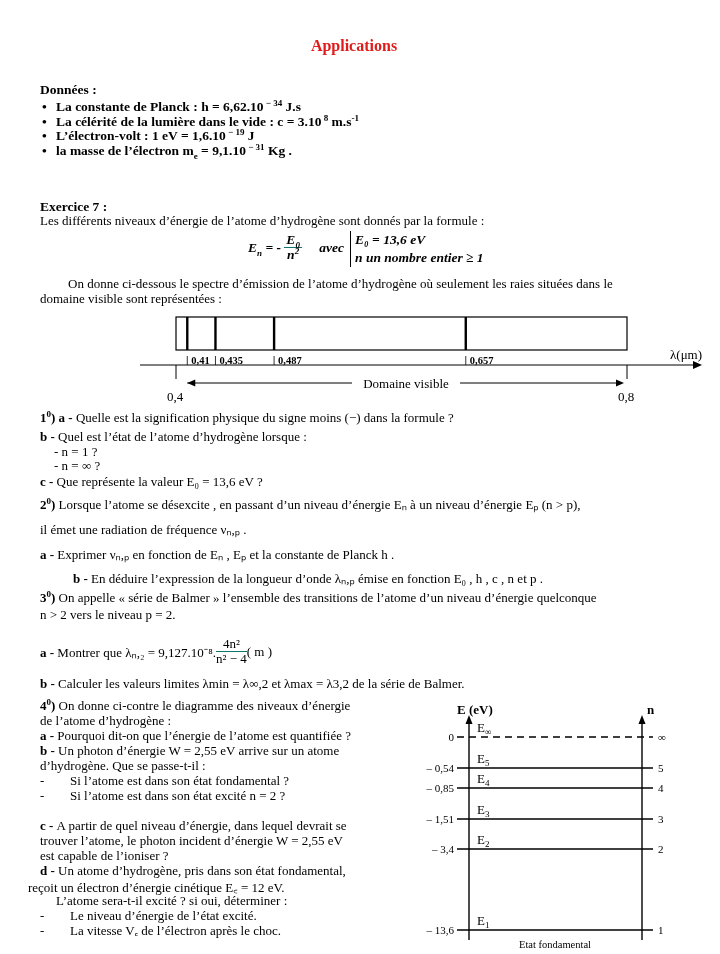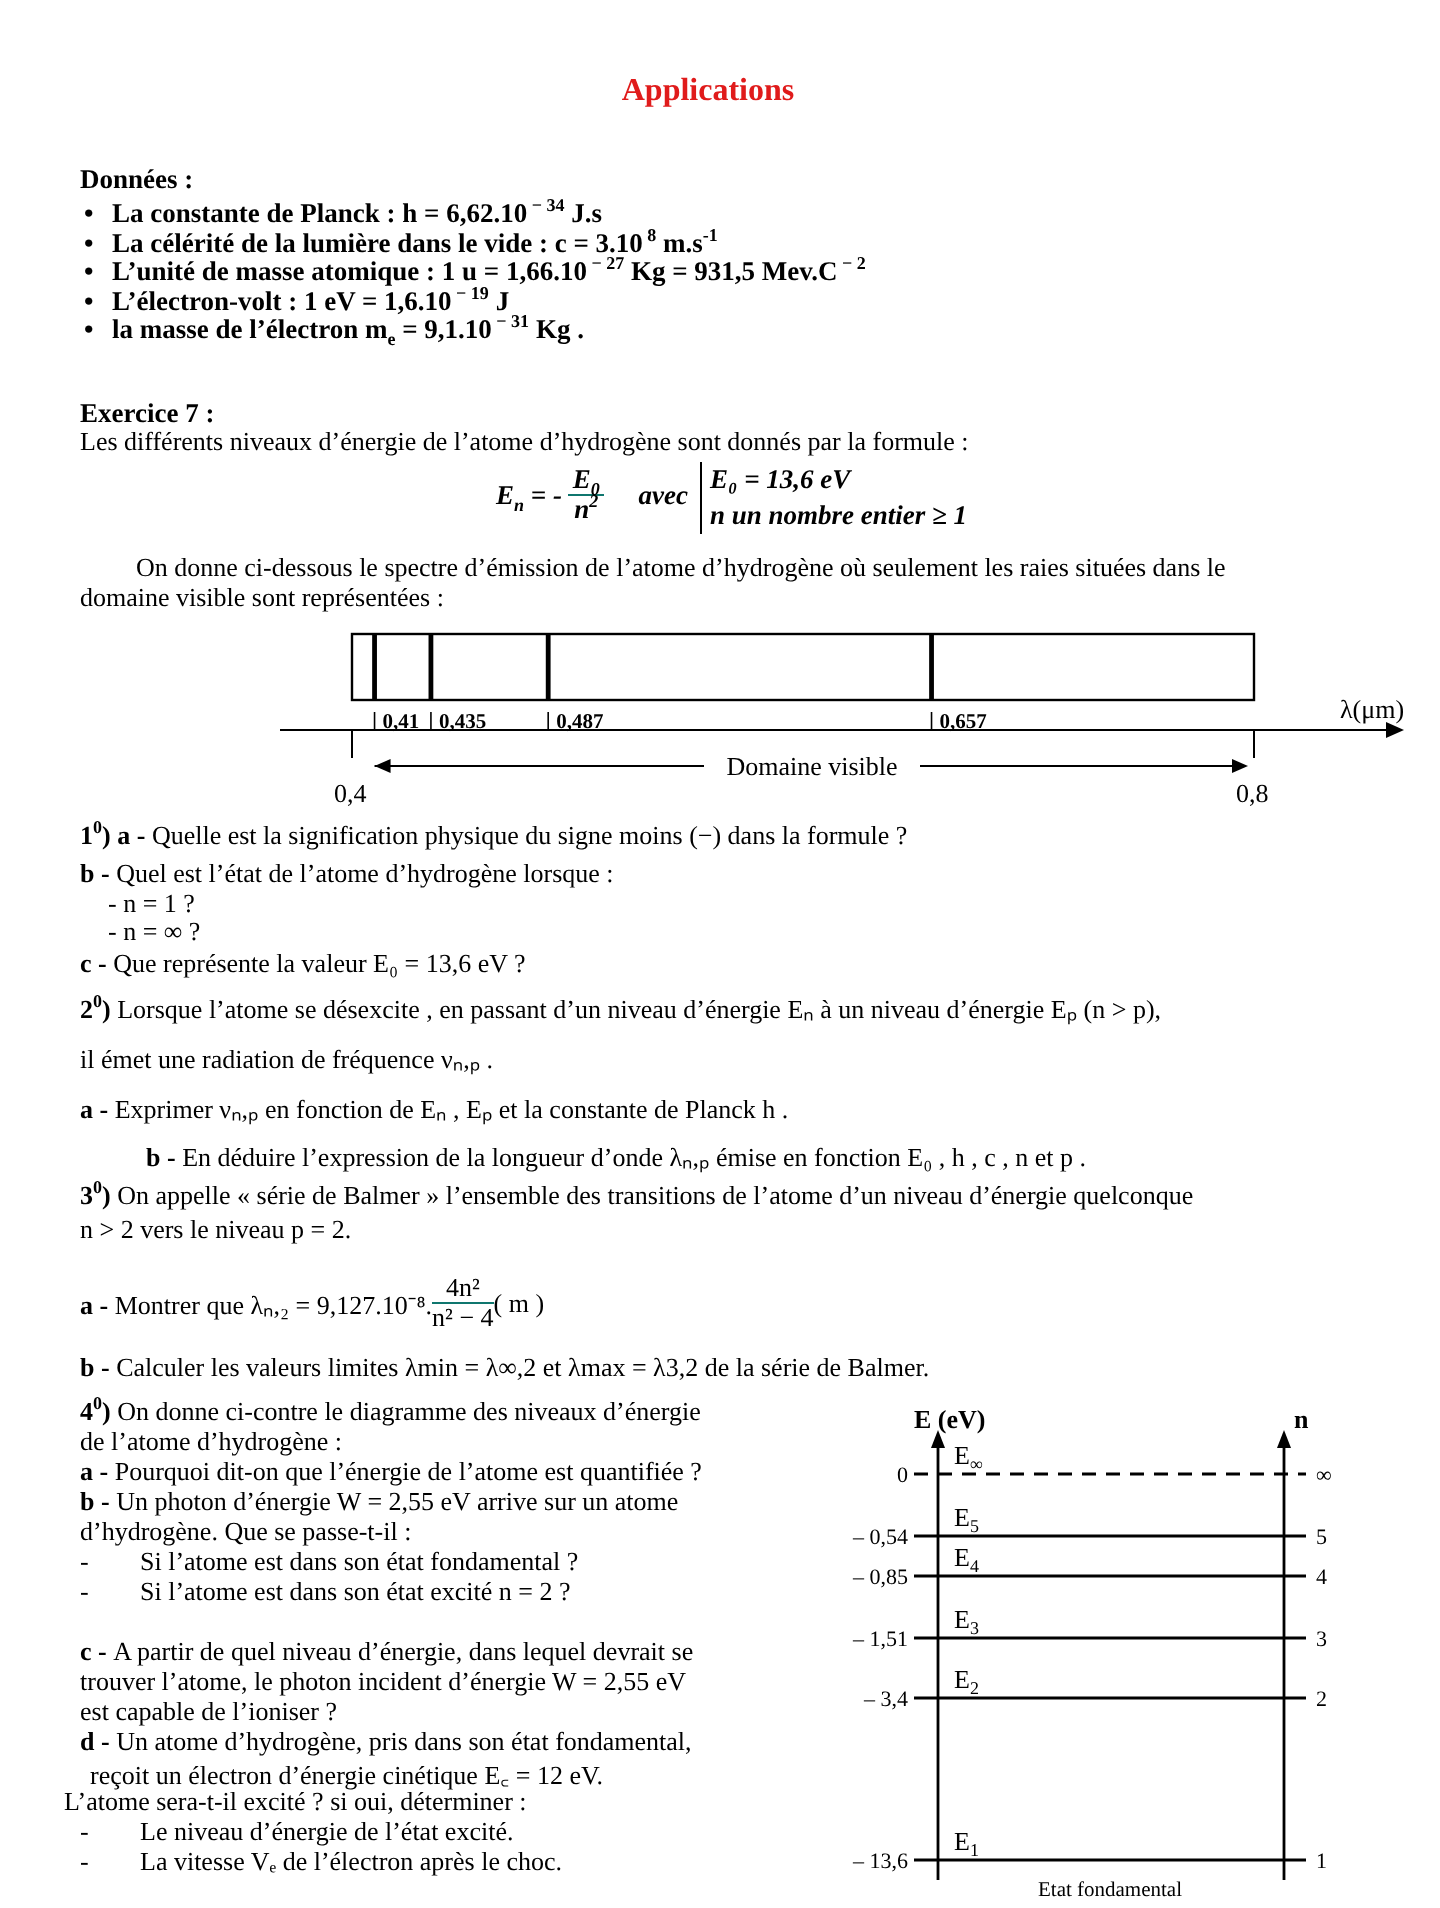--- a/index.html
+++ b/index.html
@@ -24,21 +24,20 @@
 </style>
 </head>
 <body>
 
 <div class="abs title">Applications</div>
 
 <div class="abs b" style="left:40px; top:82px; font-size:13.5px;">Données :</div>
 <ul class="data">
   <li><span>La constante de Planck : h  = 6,62.10</span><sup> − 34</sup><span> J.s</span></li>
   <li><span>La célérité de la lumière dans le vide : c = 3.10</span><sup> 8</sup><span> m.s</span><sup>-1</sup></li>
-  <li><span>L’unité de masse atomique : 1 u = 1,66.10</span><sup> − 27</sup><span> Kg = 931,5 Mev.C</span><sup> − 2</sup></li>
   <li><span>L’électron-volt : 1 eV = 1,6.10</span><sup> − 19</sup><span> J</span></li>
   <li><span>la masse de l’électron m</span><sub>e</sub><span> = 9,1.10</span><sup> − 31</sup><span> Kg .</span></li>
 </ul>
 
 <div class="abs b" style="left:40px; top:199px; font-size:13.5px;">Exercice 7 :</div>
 <div class="abs line" style="left:40px; top:213px;">Les différents niveaux d’énergie de l’atome d’hydrogène sont donnés par la formule :</div>
 
 <div class="abs formula" style="left:248px; top:233px;">
   <span style="display:inline-block; vertical-align:middle;"><span>E</span><sub>n</sub><span> = - </span></span>
   <span class="frac"><span class="num"><span>E</span><sub>0</sub></span><span class="den"><span>n</span><sup>2</sup></span></span>
@@ -104,22 +103,22 @@
 <div class="abs line" style="left:40px; top:713px;">de l’atome d’hydrogène :</div>
 <div class="abs line" style="left:40px; top:728px;"><span class="b">a - </span><span>Pourquoi dit-on que l’énergie de l’atome est quantifiée ?</span></div>
 <div class="abs line" style="left:40px; top:743px;"><span class="b">b - </span><span>Un photon d’énergie  W = 2,55 eV  arrive sur un atome</span></div>
 <div class="abs line" style="left:40px; top:758px;">d’hydrogène. Que se passe-t-il :</div>
 <div class="abs line" style="left:40px; top:773px;"><span>-</span><span style="position:absolute; left:30px;font-family:Liberation Serif, serif;">Si l’atome est dans son état fondamental ?</span></div>
 <div class="abs line" style="left:40px; top:788px;"><span>-</span><span style="position:absolute; left:30px;">Si l’atome est dans son état excité  n = 2 ?</span></div>
 <div class="abs line" style="left:40px; top:818px;"><span class="b">c - </span><span>A partir de quel niveau d’énergie, dans lequel devrait se</span></div>
 <div class="abs line" style="left:40px; top:833px;">trouver l’atome, le photon incident d’énergie  W = 2,55 eV</div>
 <div class="abs line" style="left:40px; top:848px;">est capable de l’ioniser ?</div>
 <div class="abs line" style="left:40px; top:863px;"><span class="b">d - </span><span>Un atome d’hydrogène, pris dans son état fondamental,</span></div>
-<div class="abs line" style="left:45px; top:878px;">reçoit un électron d’énergie cinétique E꜀ = 12 eV.</div>
-<div class="abs line" style="left:32px; top:893px;font-family:Liberation Serif, serif;">L’atome sera-t-il excité ?  si oui, déterminer :</div>
+<div class="abs line" style="left:28px; top:878px;">reçoit un électron d’énergie cinétique E꜀ = 12 eV.</div>
+<div class="abs line" style="left:56px; top:893px;font-family:Liberation Serif, serif;">L’atome sera-t-il excité ?  si oui, déterminer :</div>
 <div class="abs line" style="left:40px; top:908px;"><span>-</span><span style="position:absolute; left:30px;">Le niveau d’énergie de l’état excité.</span></div>
 <div class="abs line" style="left:40px; top:923px;"><span>-</span><span style="position:absolute; left:30px;">La vitesse Vₑ de l’électron après le choc.</span></div>
 
 <svg class="abs" style="left:420px; top:695px;" width="300" height="259">
   <g id="energy-g">
       <line x1="49" y1="245" x2="49" y2="27" stroke="#000" stroke-width="1.4"></line>
       <polygon points="49,20 45.5,29 52.5,29" fill="#000"></polygon>
       <line x1="222" y1="245" x2="222" y2="27" stroke="#000" stroke-width="1.4"></line>
       <polygon points="222,20 218.5,29 225.5,29" fill="#000"></polygon>
       <text x="37" y="19" font-size="13" font-weight="bold">E (eV)</text>

